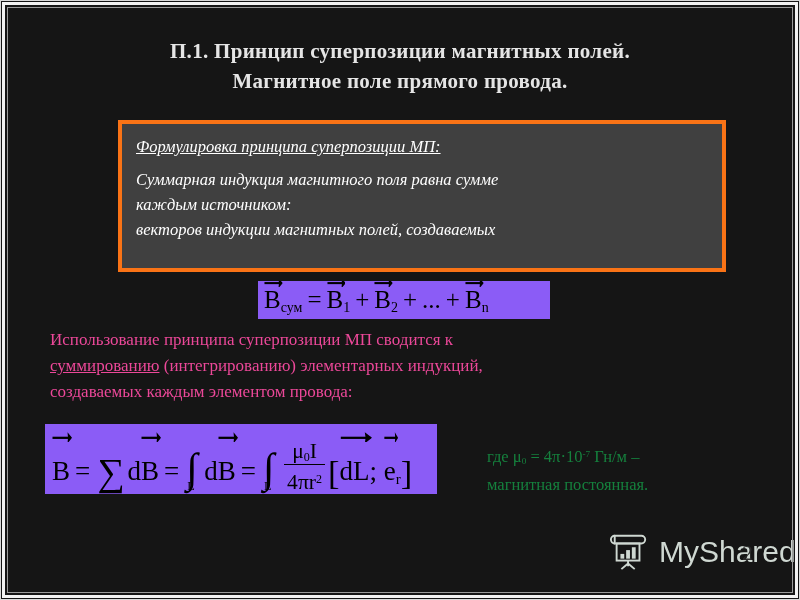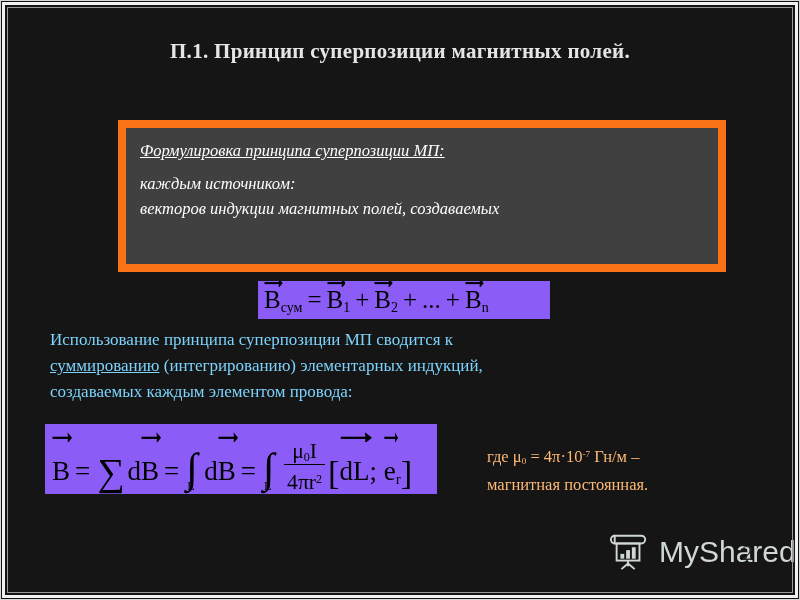--- a/index.html
+++ b/index.html
@@ -67,21 +67,21 @@
   .title-line { display: block; white-space: nowrap; }
 
   
   .def-box {
     position: absolute;
     left: 118px;
     top: 120px;
     width: 608px;
     height: 152px;
     box-sizing: border-box;
-    border: 8px solid #f97316;
+    border: 4px solid #f97316;
     background: #404040;
     padding: 11px 14px 0 14px;
   }
   .def-heading {
     color: #ffffff;
     font-size: 16.5px;
     font-style: italic;
     text-decoration: underline;
     line-height: 23px;
     white-space: nowrap;
@@ -177,34 +177,34 @@
   .frac .den { display: block; padding: 6px 3px; border-top: 1.6px solid #000; }
 
   .brk { font-size: 1.28em; vertical-align: -0.10em; }
 
   
   .body-par {
     position: absolute;
     left: 50px;
     top: 327px;
     width: 700px;
-    color: #7dd3fc;
+    color: #ec4899;
     font-size: 17px;
     line-height: 26px;
   }
   .body-line { display: block; white-space: nowrap; }
   .u { text-decoration: underline; }
 
   
   .side-note {
     position: absolute;
     left: 487px;
     top: 442px;
     width: 290px;
-    color: #fdba74;
+    color: #15803d;
     font-size: 16.5px;
     line-height: 24px;
   }
   .note-line { display: block; white-space: nowrap; }
 
   
   .watermark {
     position: absolute;
     left: 608px;
     top: 532px;
@@ -233,25 +233,27 @@
 </style>
 </head>
 <body>
 
 <div id="slide">
 
   <div class="canvas"></div>
 
   <div class="title">
     <span class="title-line">П.1. Принцип суперпозиции магнитных полей.</span>
+    <span class="title-line">Магнитное поле прямого провода.</span>
   </div>
 
   <div class="def-box">
     <div class="def-heading">Формулировка принципа суперпозиции МП:</div>
     <div class="def-body">
+      <span class="def-body-line">Суммарная индукция магнитного поля равна сумме</span>
       <span class="def-body-line">каждым источником:</span>
       <span class="def-body-line">векторов индукции магнитных полей, создаваемых</span>
     </div>
   </div>
 
   <div class="formula-box" id="formula-sum">
     <span class="vec"><span class="arr">
           <svg viewBox="0 0 40 10" preserveAspectRatio="none">
             <line x1="1" y1="7" x2="38" y2="7" stroke="#000" stroke-width="1.6"></line>
             <polygon points="40,7 31,3 32,7 31,11" fill="#000"></polygon>

